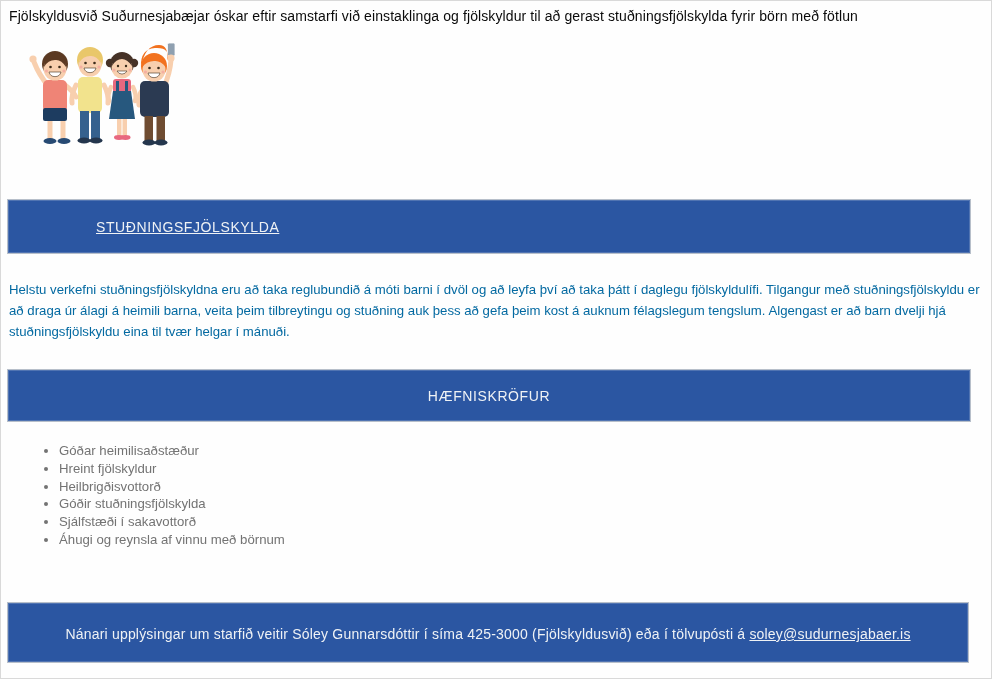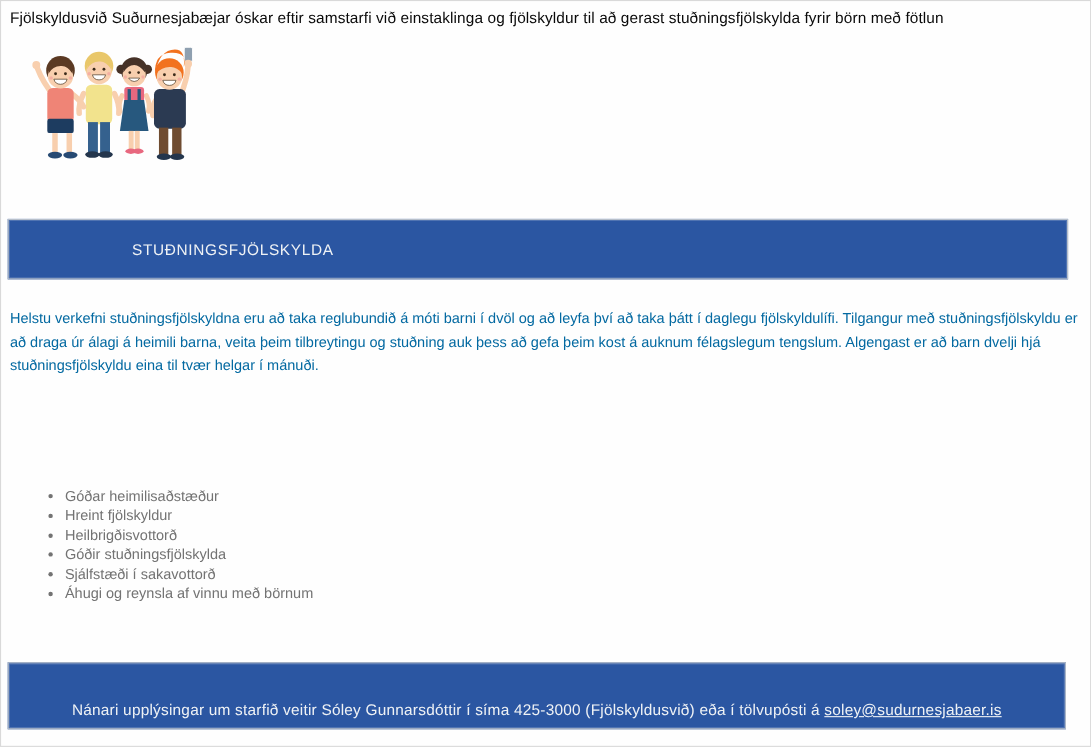--- a/index.html
+++ b/index.html
@@ -21,26 +21,26 @@
   .banner {
     position:absolute; left:6px; width:962px;
     background:var(--banner-blue, #2b56a2);
     border:1px solid var(--banner-border, #b7bfca);
     box-shadow: inset 0 0 0 1px rgba(255,255,255,0.18);
     display:flex; align-items:center;
     color:var(--banner-text, #eff2f5);
     font-size:14px; letter-spacing:0.6px;
   }
   .banner--one { top:198px; height:53px; }
-  .banner--one .banner-label { margin-left:112px; }
+  .banner--one .banner-label { margin-left:88px;text-decoration:underline; }
   .banner--two { top:368px; height:51px; justify-content:center; }
   .banner--contact {
     top:601px; height:61px;
     display:block; text-align:center;
-    box-sizing:border-box; padding-top:34px;
+    box-sizing:border-box; padding-top:23px;
     font-size:14px; letter-spacing:0.2px;
   }
   .body-text {
     position:absolute; left:8px; top:278px; width:977px; margin:0;
     font-size:13.2px; line-height:21px; color:#0369a1;
   }
   .req-list {
     position:absolute; left:30px; top:442px; margin:0; padding-left:28px;
     font-size:13.2px; color:#737373;
   }
@@ -140,20 +140,23 @@
       </g>
     </svg>
   </div>
 
   <div class="banner banner--one">
     <span class="banner-label">STUÐNINGSFJÖLSKYLDA</span>
   </div>
 
   <p class="body-text">Helstu verkefni stuðningsfjölskyldna eru að taka reglubundið á móti barni í dvöl og að leyfa því að taka þátt í daglegu fjölskyldulífi. Tilgangur með stuðningsfjölskyldu er að draga úr álagi á heimili barna, veita þeim tilbreytingu og stuðning auk þess að gefa þeim kost á auknum félagslegum tengslum. Algengast er að barn dvelji hjá stuðningsfjölskyldu eina til tvær helgar í mánuði.</p>
 
+  <div class="banner banner--two">
+    <span class="banner-label">HÆFNISKRÖFUR</span>
+  </div>
 
   <ul class="req-list">
       <li>Góðar heimilisaðstæður</li>
       <li>Hreint fjölskyldur</li>
       <li>Heilbrigðisvottorð</li>
       <li>Góðir stuðningsfjölskylda</li>
       <li>Sjálfstæði í sakavottorð</li>
       <li>Áhugi og reynsla af vinnu með börnum</li>
     </ul>
 

